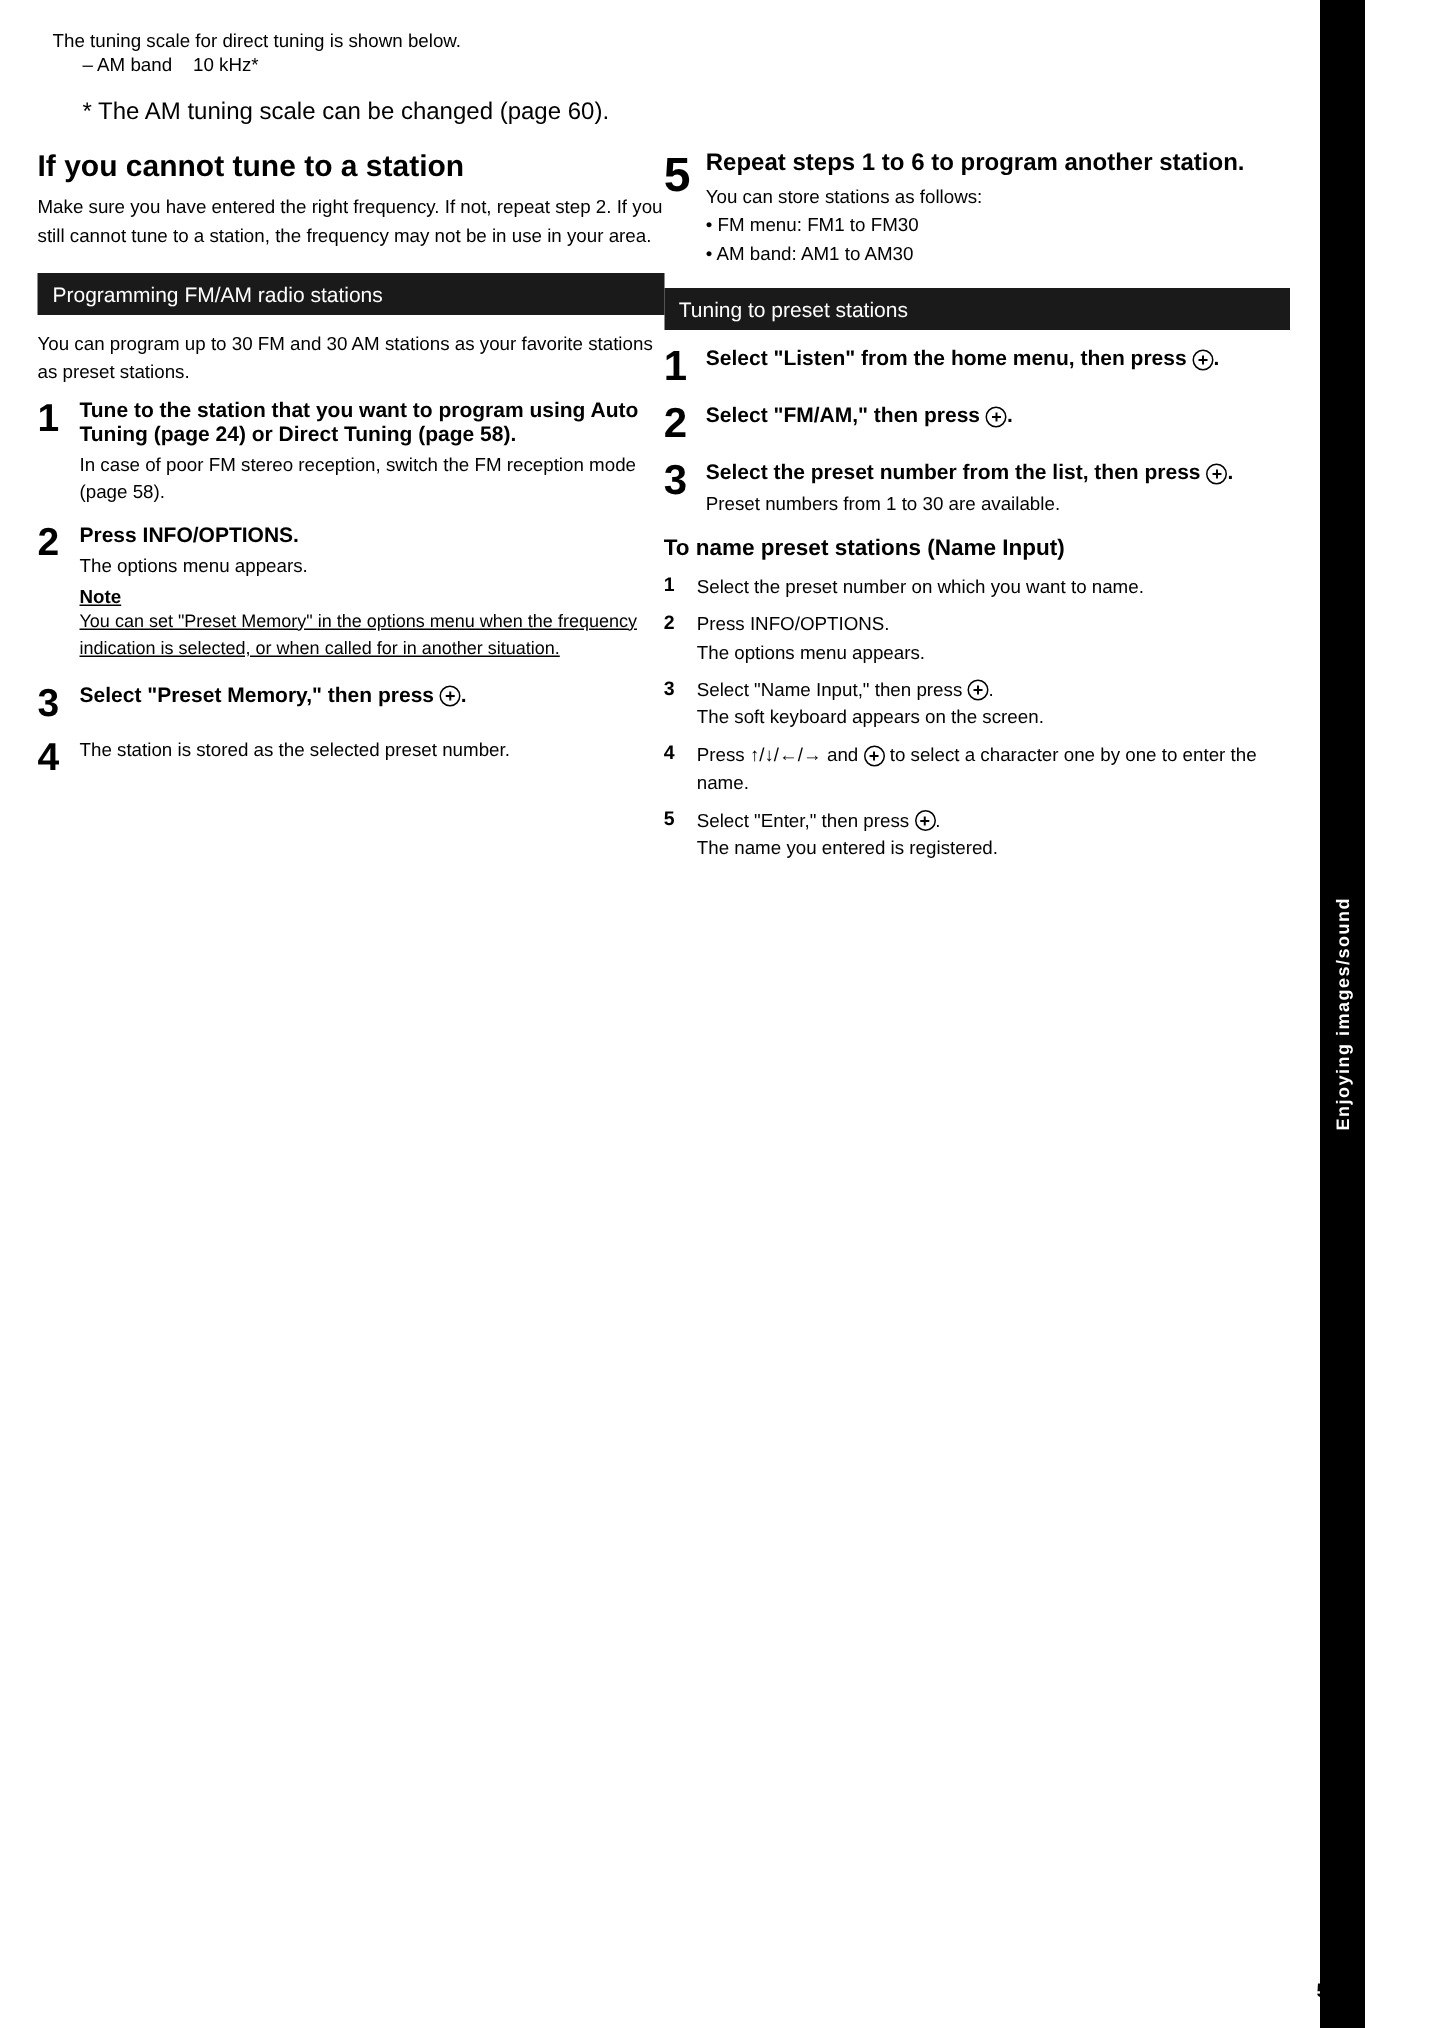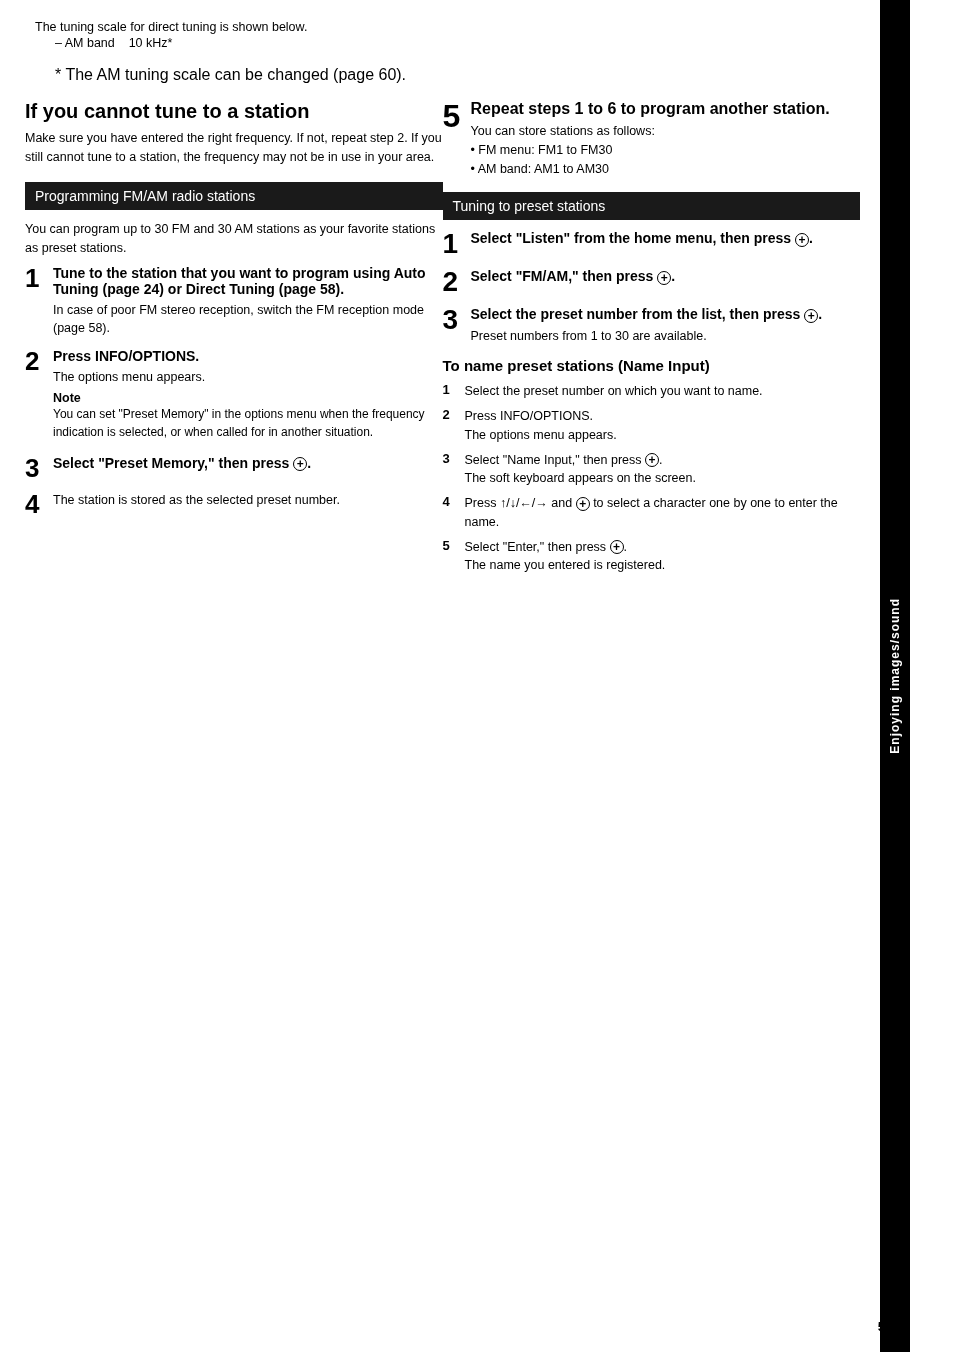--- a/index.html
+++ b/index.html
@@ -114,20 +114,21 @@
     }
     .step-body {
       font-size: 12.5px;
       line-height: 1.5;
     }
 
     
     .note-box {
       margin-top: 4px;
       margin-bottom: 4px;
+      text-decoration: underline;
     }
     .note-label {
       font-weight: bold;
       font-size: 12.5px;
     }
     .note-text {
       font-size: 12px;
       line-height: 1.5;
     }
 

